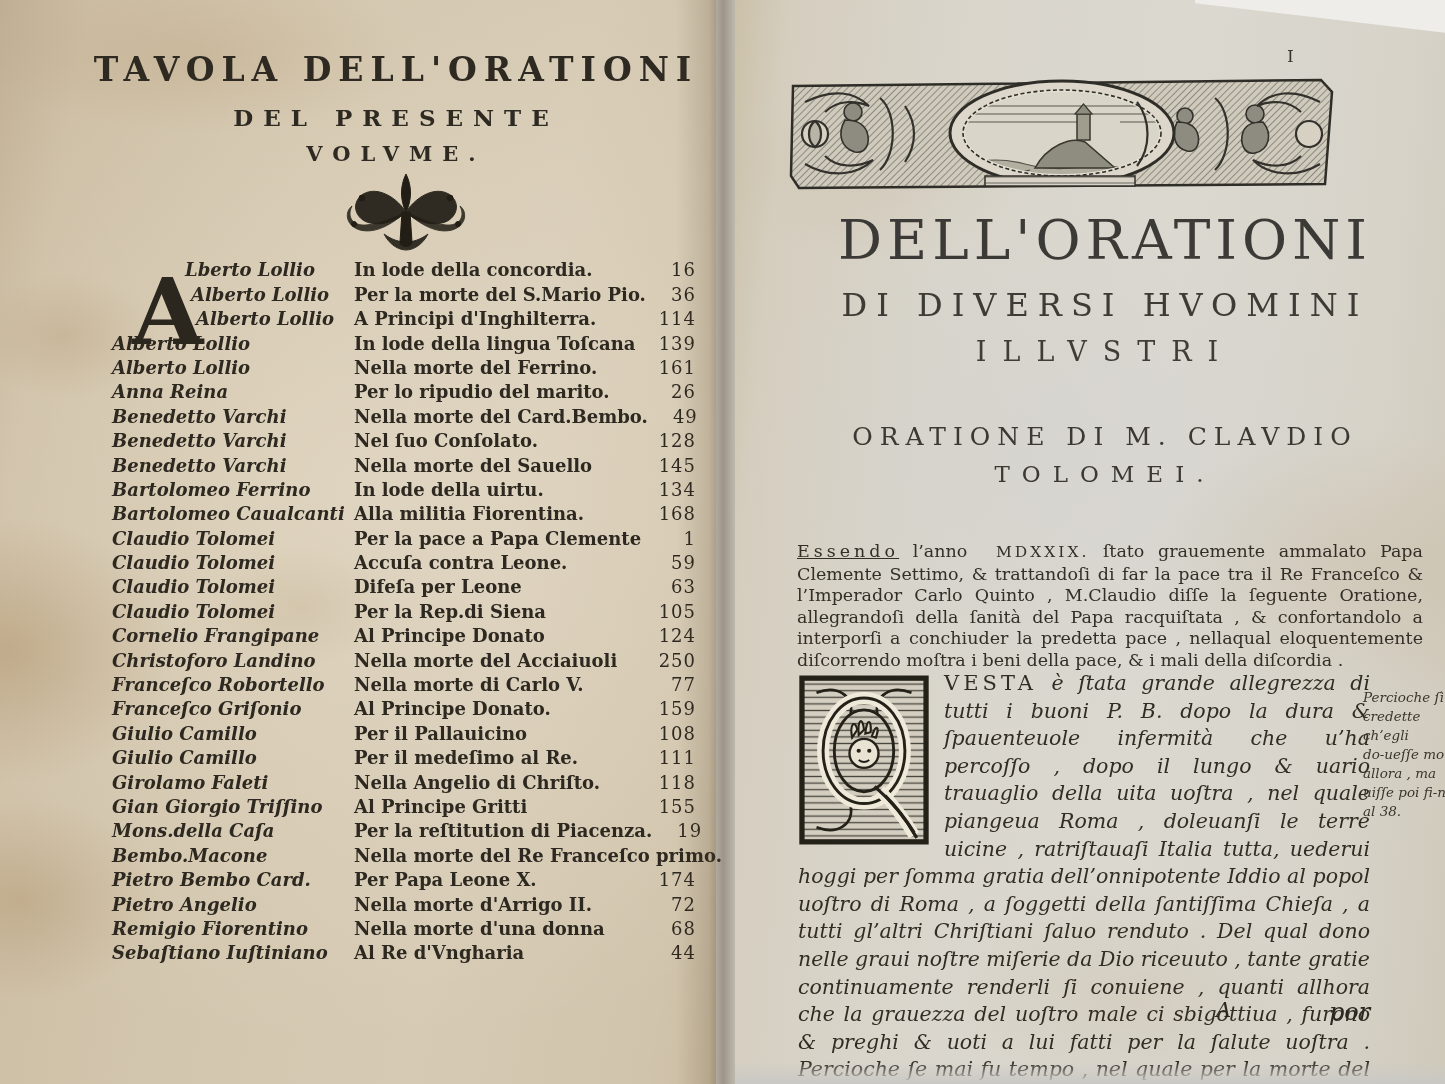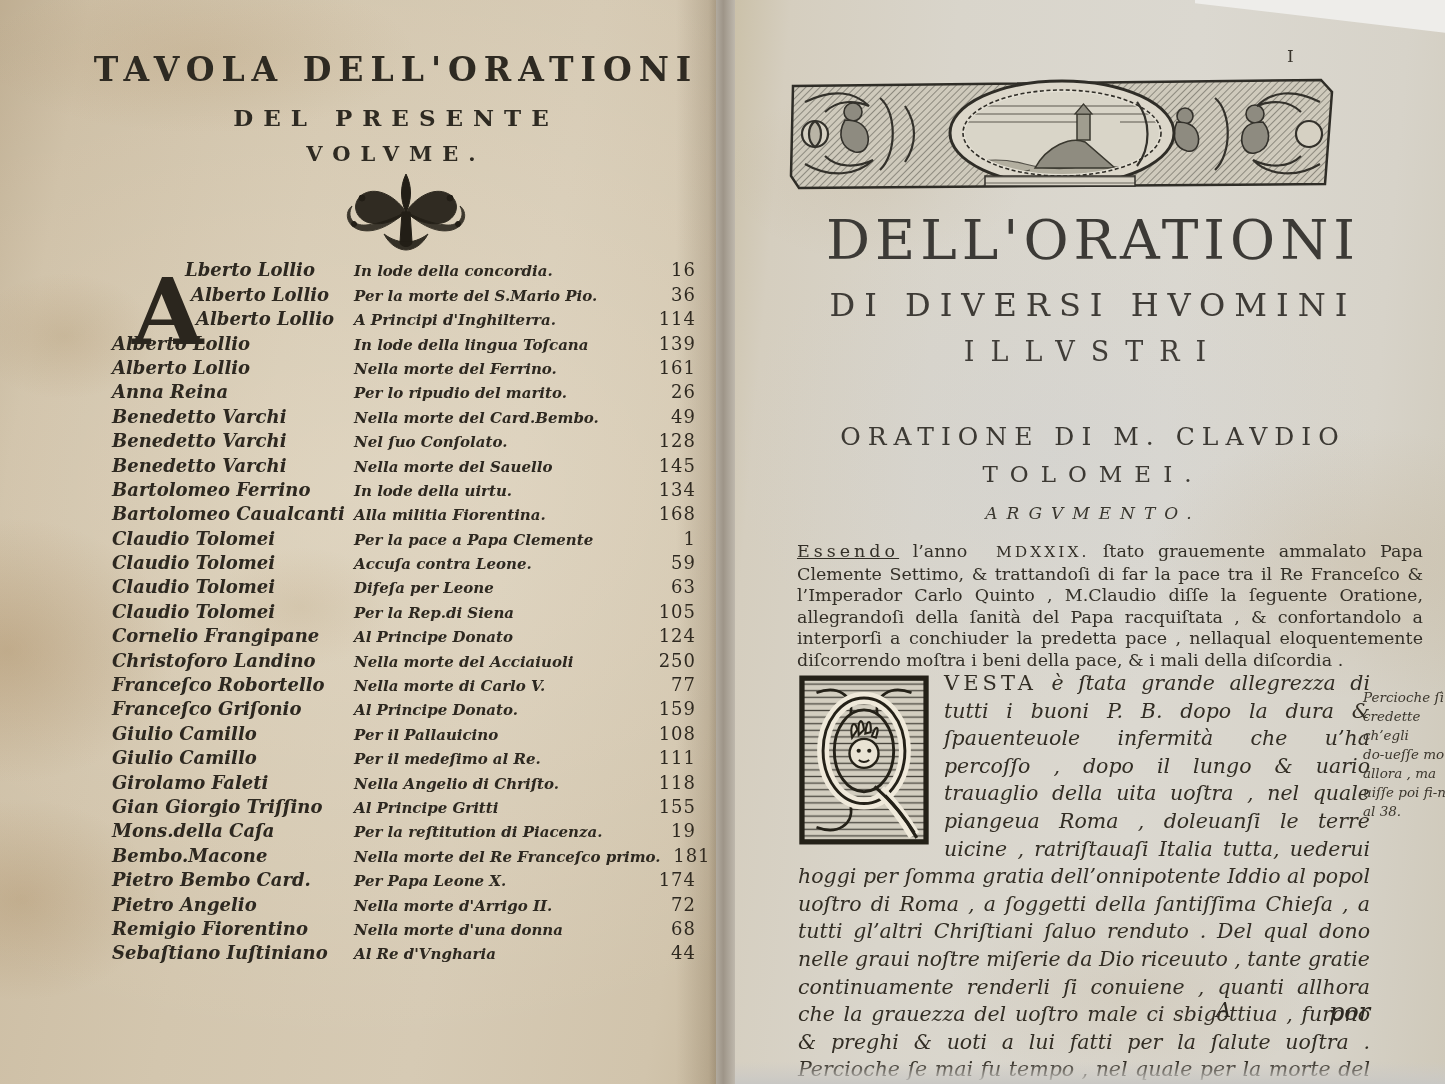--- a/index.html
+++ b/index.html
@@ -32,21 +32,21 @@
   .toc { position:absolute; left:112px; top:256px; width:584px; }
   .dropcap {
     position:absolute; left:20px; top:16px; font-size:92px; line-height:80px;
     font-weight:600; color:#2b261e;
   }
   .toc-row { display:flex; align-items:flex-end; height:24.4px; white-space:nowrap; }
   .toc-author {
     flex:0 0 242px; font-style:italic; font-weight:600; font-size:18px; color:#2d2820;
     overflow:visible;
   }
-  .toc-title { flex:1 1 auto; font-style:italic; font-weight:600; font-size:15px; color:#2d2820;margin-top:31px; }
+  .toc-title { flex:1 1 auto; font-weight:600; font-size:18px; color:#2d2820;margin-top:31px; }
   .toc-page  { flex:0 0 50px; text-align:right; font-size:18px; letter-spacing:1px; color:#2d2820; }
   #toc-rows .toc-row:nth-child(1) .toc-author { padding-left:73px; }
   #toc-rows .toc-row:nth-child(2) .toc-author { padding-left:79px; }
   #toc-rows .toc-row:nth-child(3) .toc-author { padding-left:84px; }
 
   
   .gutter {
     position:absolute; left:676px; top:0; width:86px; height:1084px; pointer-events:none;
     background:linear-gradient(90deg, rgba(86,66,40,0) 0%, rgba(86,66,40,.18) 38%,
                rgba(70,52,30,.42) 55%, rgba(120,100,70,.22) 72%, rgba(120,100,70,0) 100%);
@@ -68,21 +68,21 @@
     clip-path:polygon(0 0, 100% 0, 100% 78%, 12% 16%, 0 8%);
   }
   .bottom-edge {
     position:absolute; left:0; bottom:0; width:710px; height:22px;
     background:linear-gradient(180deg, rgba(205,203,198,0) 0%, rgba(203,201,197,.65) 60%, #c9c8c4 100%);
   }
   .pagenum { position:absolute; left:552px; top:46px; font-size:17px; color:#3a362e; }
 
   .headpiece { position:absolute; left:50px; top:72px; width:555px; height:122px; }
 
-  .rp-head { position:absolute; left:38px; width:640px; text-align:center; }
+  .rp-head { position:absolute; left:50px; width:640px; text-align:center; }
   .rp-main { top:208px; font-size:55px; letter-spacing:5px; color:#3c3a36; font-weight:500; }
   .rp-s1   { top:286px; font-size:32px; letter-spacing:9px;  color:#3e3b36; }
   .rp-s2   { top:336px; font-size:27px; letter-spacing:16px; color:#403d38; }
   .rp-s3   { top:381px; font-size:21px; letter-spacing:13px; font-style:italic; color:#3e3b35; }
   .rp-s4   { top:422px; font-size:25px; letter-spacing:7px;  color:#3c3933; }
   .rp-s5   { top:461px; font-size:23px; letter-spacing:12px; color:#3c3933; }
   .rp-arg  { top:503px; font-size:17px; letter-spacing:9px;  font-style:italic; color:#3a372f; }
 
   .argument {
     position:absolute; left:62px; top:541px; width:626px;
@@ -354,21 +354,20 @@
         <path d="M352 30 C366 48 366 76 352 94"></path>
       </g>
       <rect x="200" y="104" width="150" height="10" fill="url(#hz)" stroke="#33312b" stroke-width="1.5"></rect>
     </svg>
 
     <div class="rp-head rp-main pos">DELL'ORATIONI</div>
     <div class="rp-head rp-s1 pos">DI DIVERSI HVOMINI</div>
     <div class="rp-head rp-s2 pos">ILLVSTRI</div>
     <div class="rp-head rp-s4 pos">ORATIONE DI M. CLAVDIO</div>
     <div class="rp-head rp-s5 pos">TOLOMEI.</div>
-    <div class="rp-head rp-arg pos">ARGVMENTO.</div>
 
     <div class="argument"><span class="lead">Essendo</span><span> l’anno </span><span class="smallcaps">MDXXIX.</span><span> ſtato grauemente ammalato Papa Clemente Settimo, &amp; trattandoſi di far la pace tra il Re Franceſco &amp; l’Imperador Carlo Quinto , M.Claudio diſſe la ſeguente Oratione, allegrandoſi della ſanità del Papa racquiſtata , &amp; confortandolo a interporſi a conchiuder la predetta pace , nellaqual eloquentemente diſcorrendo moſtra i beni della pace, &amp; i mali della diſcordia .</span></div>
 
     <div class="bodytext">
       <svg class="initialQ" viewBox="0 0 100 130">
         <defs>
           <pattern id="qh" width="5" height="5" patternUnits="userSpaceOnUse">
             <rect width="5" height="5" fill="#d3cec0"></rect>
             <line x1="0" y1="2.5" x2="5" y2="2.5" stroke="#4a473f" stroke-width="1"></line>
           </pattern>

